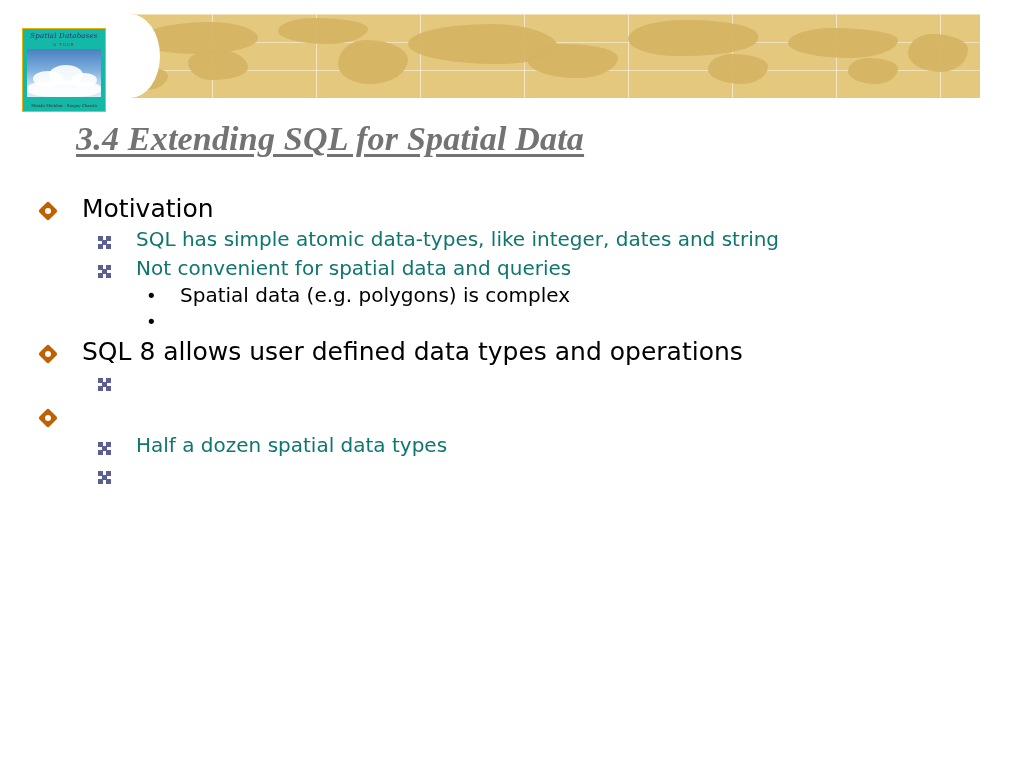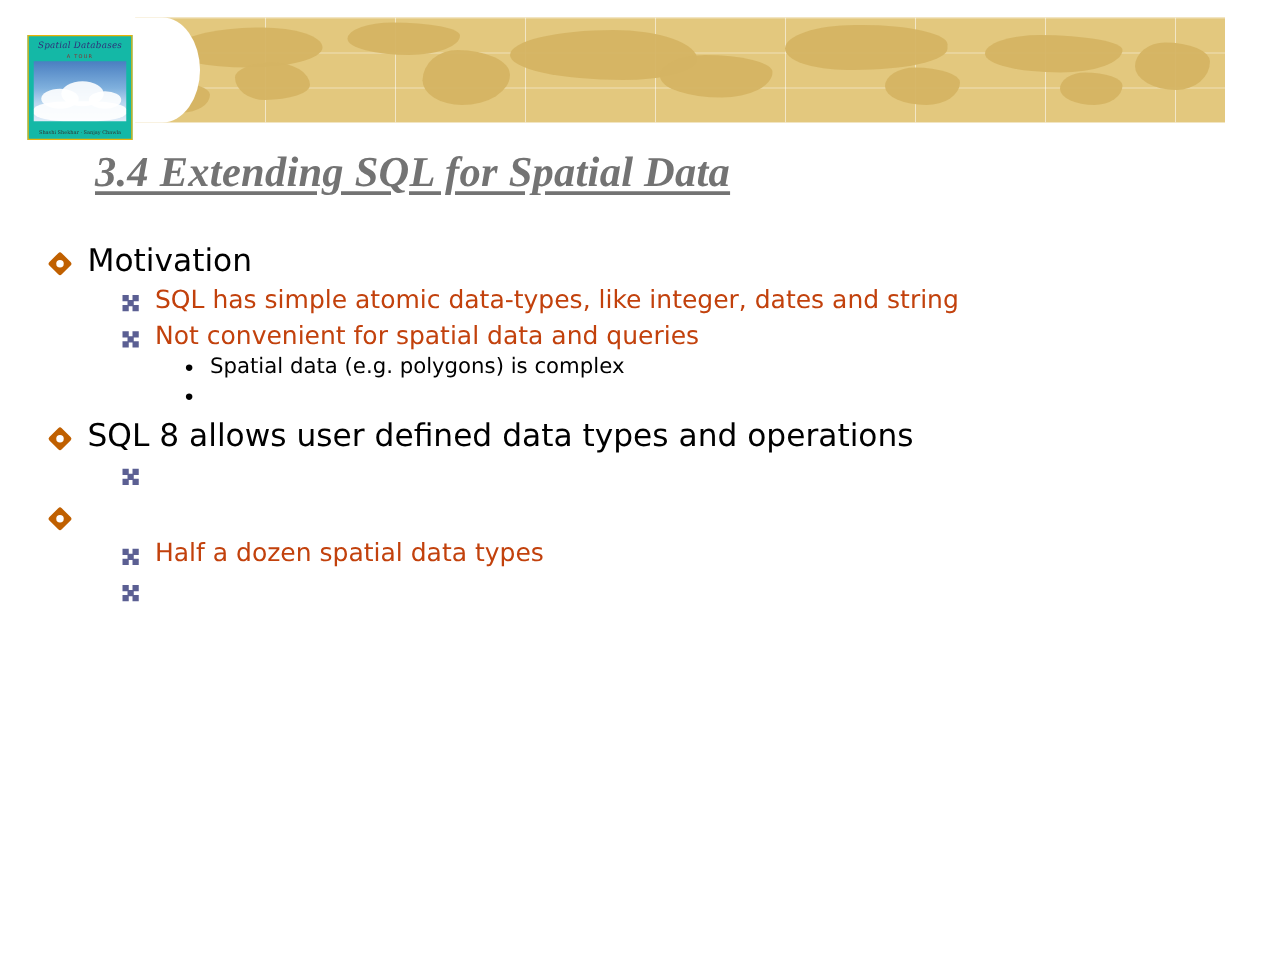--- a/index.html
+++ b/index.html
@@ -154,20 +154,21 @@
   .content {
     position: absolute;
     left: 40px;
     top: 188px;
     width: 950px;
   }
 
   .row {
     display: flex;
     align-items: flex-start;
+    gap: 12px;
   }
 
   
   .lvl1 {
     margin-top: 6px;
   }
   .lvl1 .bullet {
     width: 30px;
     flex: 0 0 30px;
     padding-top: 9px;
@@ -184,38 +185,38 @@
     padding-left: 58px;
   }
   .lvl2 .bullet {
     width: 26px;
     flex: 0 0 26px;
     padding-top: 7px;
   }
   .lvl2 .text {
     font-size: 20px;
     line-height: 1.2;
-    color: #c2410c;
+    color: #0f766e;
   }
 
   
   .lvl3 {
     margin-top: 1px;
     padding-left: 106px;
   }
   .lvl3 .bullet {
     width: 22px;
     flex: 0 0 22px;
     padding-top: 4px;
     font-size: 18px;
     line-height: 1;
     color: #000000;
   }
   .lvl3 .text {
-    font-size: 17px;
+    font-size: 20px;
     line-height: 1.25;
     color: #000000;
   }
 
   
   .b-diamond {
     position: relative;
     display: inline-block;
     width: 16px;
     height: 16px;

